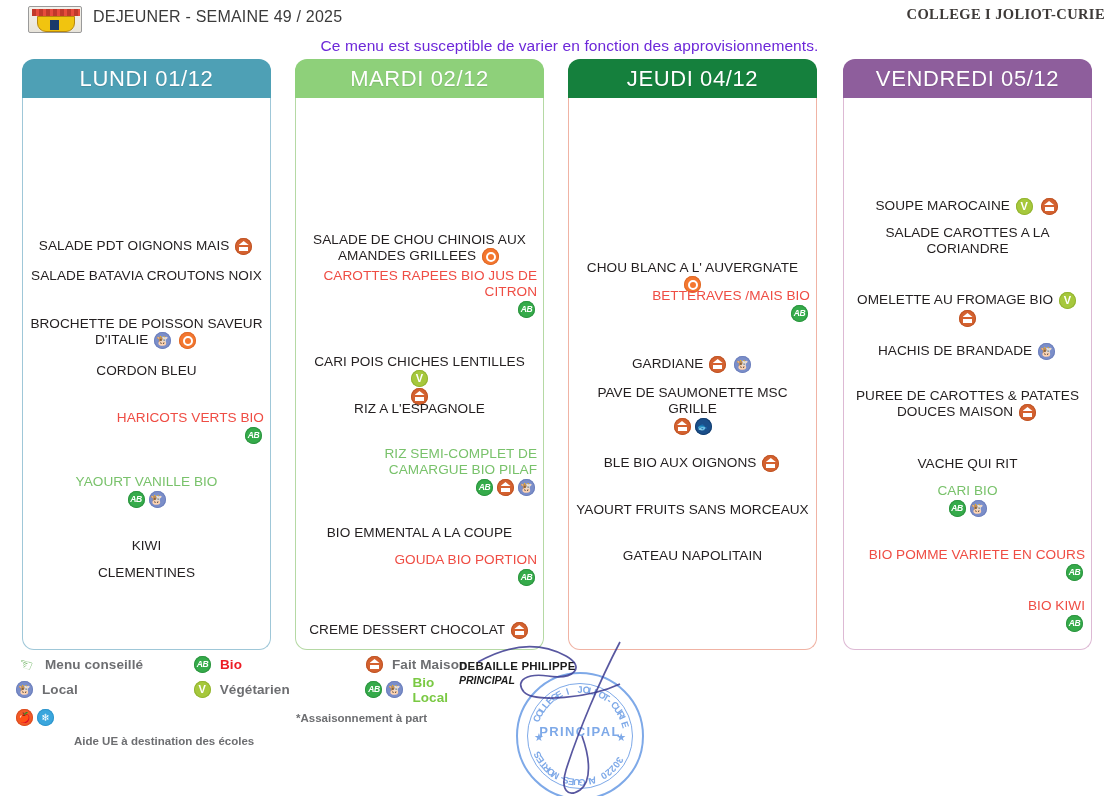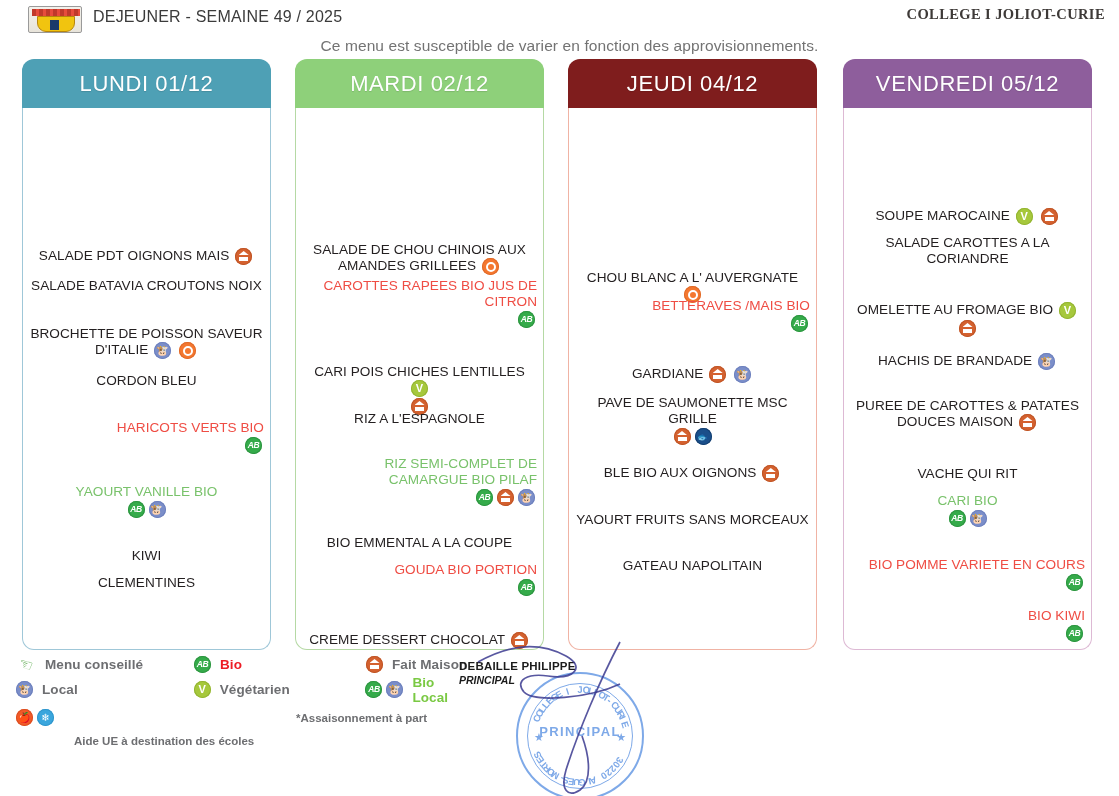--- a/index.html
+++ b/index.html
@@ -37,51 +37,51 @@
     position:absolute; left:93px; top:8px;
     font-size:16px; font-weight:normal; letter-spacing:.2px; color:#3b3b3b;
   }
   #school-name {
     position:absolute; right:14px; top:6px;
     font-family:"Liberation Serif", serif;
     font-size:14.5px; font-weight:bold; letter-spacing:.4px; color:#3e3a38;
   }
   #subtitle {
     position:absolute; left:0; right:0; top:37px; text-align:center;
-    font-size:15.5px; color:#737373; letter-spacing:.1px;
+    font-size:15.5px; color:#6d28d9; letter-spacing:.1px;
     padding-left:20px;
   }
 
   
   #cards {
     position:absolute; left:0; top:60px; width:1119px; height:590px;
   }
   .card {
     position:absolute; top:0; width:249px; height:590px;
     border-radius:12px; background:#fff;
     border:1px solid; border-top:none;
     display:flex; flex-direction:column;
   }
   .card .head {
-    height:49px; margin:-1px -1px 0 -1px;
+    height:39px; margin:-1px -1px 0 -1px;
     border-radius:12px 12px 0 0;
     display:flex; align-items:center; justify-content:center;
     color:#fff; font-size:22px; letter-spacing:.6px;
     text-shadow:0 1px 1px rgba(0,0,0,.12);
   }
   .card .body {
     flex:1; padding:10px 8px 6px 8px; position:relative;
   }
   .card.c0 { left:22px;  border-color:#9fc7d8; }
   .card.c1 { left:295px; border-color:#b5d9a4; }
   .card.c2 { left:568px; border-color:#f0b3a4; }
   .card.c3 { left:843px; border-color:#ddb9d4; }
   .card.c0 .head { background:#4ea0b5; }
   .card.c1 .head { background:#8ed07a; }
-  .card.c2 .head { background:#7f1d1d; }
+  .card.c2 .head { background:#15803d; }
   .card.c3 .head { background:#8e5e9c; }
 
   .dish {
     position:absolute; left:6px; right:6px;
     text-align:center; line-height:1.18;
     font-size:13.6px; letter-spacing:.05px;
   }
   .dish .label { display:inline; }
   .dish.black { color:#231f20; }
   .dish.red   { color:#ef4d44;text-align:right; }

